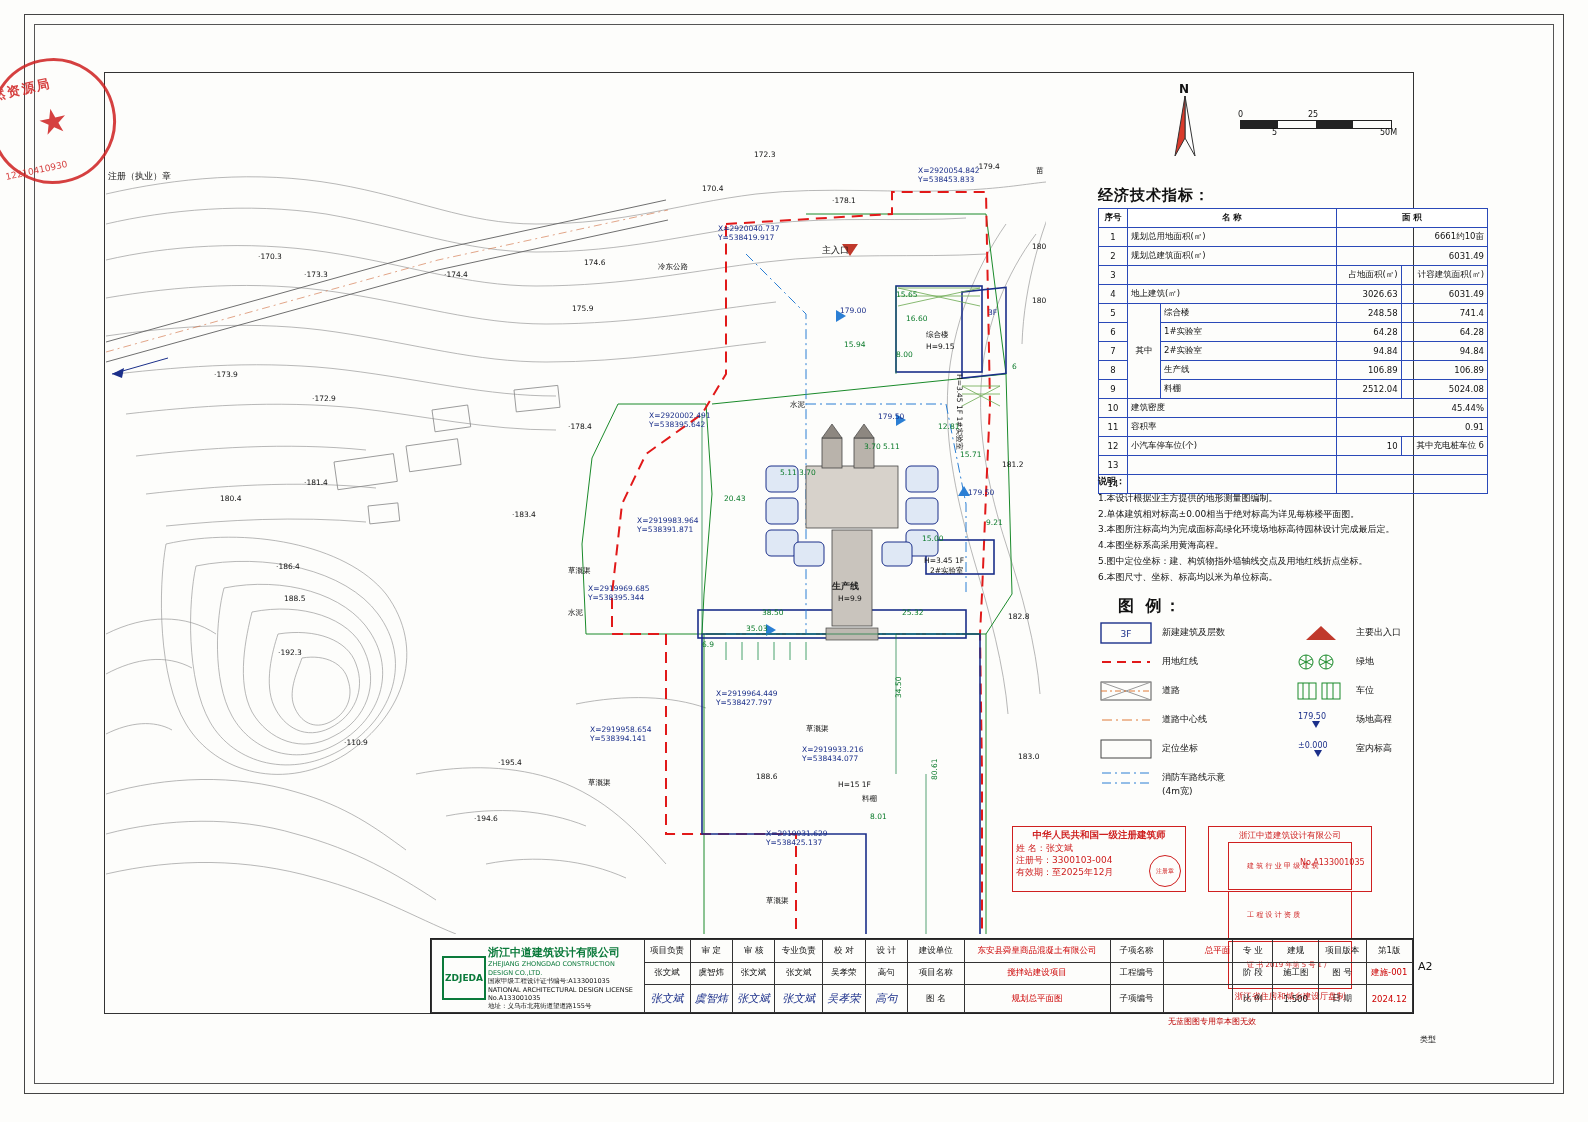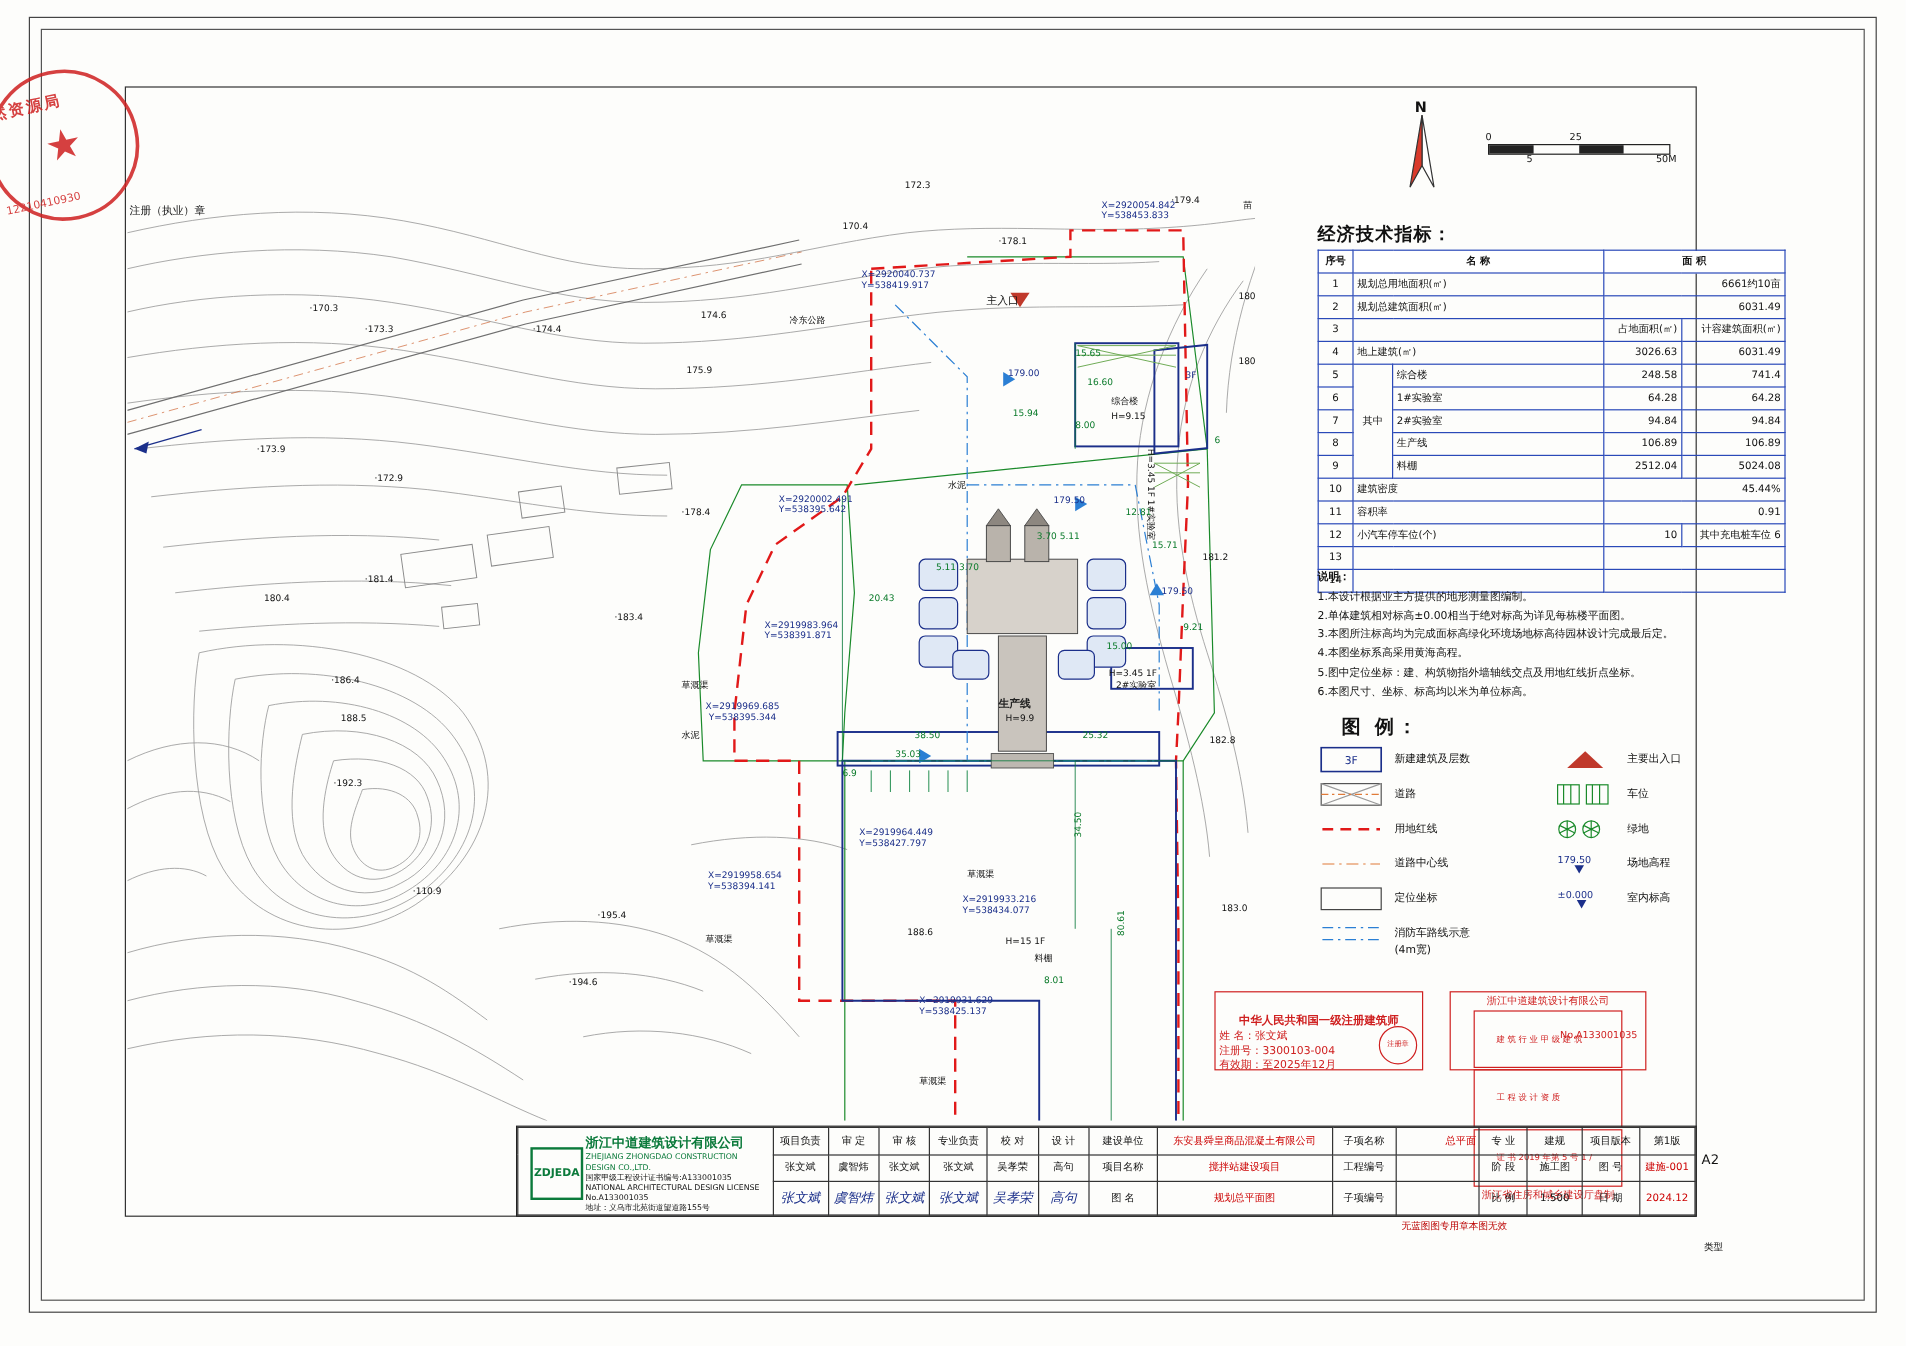--- a/index.html
+++ b/index.html
@@ -105,21 +105,21 @@
   }
   .legend .row{position:relative;height:29px;}
   .legend .sym{position:absolute;left:0;top:2px;width:52px;height:22px;}
   .legend .txt{position:absolute;left:62px;top:6px;white-space:nowrap;}
   .legend .sym2{position:absolute;left:196px;top:2px;width:50px;height:22px;}
   .legend .txt2{position:absolute;left:256px;top:6px;white-space:nowrap;}
   
   .arch-stamp{
     position:absolute;left:1012px;top:826px;width:174px;height:66px;
     border:1.5px solid #cf2020;color:#cf2020;font-size:9px;line-height:1.35;
-    padding:18px 3px;box-sizing:border-box;
+    padding:2px 3px;box-sizing:border-box;
   }
   .arch-stamp .hd{text-align:center;font-size:9.5px;font-weight:bold;}
   .arch-stamp .rnd{
     position:absolute;right:4px;bottom:4px;width:30px;height:30px;border-radius:50%;
     border:1.5px solid #cf2020;font-size:6px;text-align:center;line-height:30px;
   }
   .arch-stamp .sgn{color:#cf2020;font-family:"DejaVu Serif",serif;}
   .co-stamp{
     position:absolute;left:1208px;top:826px;width:164px;height:66px;
     border:1.5px solid #cf2020;color:#cf2020;font-size:8.5px;line-height:1.45;
@@ -294,21 +294,21 @@
         <path d="M620,900 L874,900"></path>
         <path d="M790,212 L790,300"></path>
       </g>
     </svg>
 
     <div class="mlbl b" style="left:612px;top:150px;">X=2920040.737<br>Y=538419.917</div>
     <div class="mlbl b" style="left:812px;top:92px;">X=2920054.842<br>Y=538453.833</div>
 
     <div class="mlbl b" style="left:543px;top:337px;">X=2920002.491<br>Y=538395.642</div>
     <div class="mlbl b" style="left:531px;top:442px;">X=2919983.964<br>Y=538391.871</div>
-    <div class="mlbl b" style="left:482px;top:510px;text-align:center;">X=2919969.685<br>Y=538395.344</div>
+    <div class="mlbl b" style="left:482px;top:510px;">X=2919969.685<br>Y=538395.344</div>
     <div class="mlbl b" style="left:484px;top:651px;">X=2919958.654<br>Y=538394.141</div>
     <div class="mlbl b" style="left:610px;top:615px;">X=2919964.449<br>Y=538427.797</div>
     <div class="mlbl b" style="left:696px;top:671px;">X=2919933.216<br>Y=538434.077</div>
     <div class="mlbl b" style="left:660px;top:755px;">X=2919931.629<br>Y=538425.137</div>
 
     <div class="mlbl" style="left:152px;top:178px;">·170.3</div>
     <div class="mlbl" style="left:198px;top:196px;">·173.3</div>
     <div class="mlbl" style="left:108px;top:296px;">·173.9</div>
     <div class="mlbl" style="left:206px;top:320px;">·172.9</div>
     <div class="mlbl" style="left:338px;top:196px;">·174.4</div>
@@ -529,53 +529,53 @@
         <svg width="50" height="22" viewBox="0 0 50 22">
             <path d="M10,18 L40,18 L25,4 Z" fill="#c0392b"></path>
           </svg>
       </div>
       <div class="txt2">主要出入口</div>
     </div>
 
     <div class="row">
       <div class="sym">
         <svg width="52" height="22" viewBox="0 0 52 22">
-            <rect x="1" y="2" width="50" height="18" fill="none" stroke="#555"></rect>
-            <path d="M1,20 L51,2 M1,2 L51,20" stroke="#999"></path>
-            <path d="M1,11 L51,11" stroke="#e07b39" stroke-dasharray="6,3,2,3"></path>
-          </svg>
-      </div>
-      <div class="txt">道路</div>
-      <div class="sym2">
-        <svg width="50" height="22" viewBox="0 0 50 22">
-            <rect x="2" y="3" width="18" height="16" fill="none" stroke="#1a8a2a"></rect>
-            <path d="M7,19 L7,3 M13,19 L13,3" stroke="#1a8a2a"></path>
-            <rect x="26" y="3" width="18" height="16" fill="none" stroke="#1a8a2a"></rect>
-            <path d="M31,19 L31,3 M37,19 L37,3" stroke="#1a8a2a"></path>
-          </svg>
-      </div>
-      <div class="txt2">车位</div>
-    </div>
-
-    <div class="row">
-      <div class="sym">
-        <svg width="52" height="22" viewBox="0 0 52 22">
             <path d="M2,11 L50,11" stroke="#e11919" stroke-width="2" stroke-dasharray="9,6"></path>
           </svg>
       </div>
       <div class="txt">用地红线</div>
       <div class="sym2">
         <svg width="50" height="22" viewBox="0 0 50 22">
           <circle cx="10" cy="11" r="7" fill="none" stroke="#1a8a2a"></circle>
             <path d="M10,4 L10,18 M4,8 L16,14 M16,8 L4,14" stroke="#1a8a2a"></path>
           <circle cx="30" cy="11" r="7" fill="none" stroke="#1a8a2a"></circle>
             <path d="M30,4 L30,18 M24,8 L36,14 M36,8 L24,14" stroke="#1a8a2a"></path>
         </svg>
       </div>
       <div class="txt2">绿地</div>
+    </div>
+
+    <div class="row">
+      <div class="sym">
+        <svg width="52" height="22" viewBox="0 0 52 22">
+            <rect x="1" y="2" width="50" height="18" fill="none" stroke="#555"></rect>
+            <path d="M1,20 L51,2 M1,2 L51,20" stroke="#999"></path>
+            <path d="M1,11 L51,11" stroke="#e07b39" stroke-dasharray="6,3,2,3"></path>
+          </svg>
+      </div>
+      <div class="txt">道路</div>
+      <div class="sym2">
+        <svg width="50" height="22" viewBox="0 0 50 22">
+            <rect x="2" y="3" width="18" height="16" fill="none" stroke="#1a8a2a"></rect>
+            <path d="M7,19 L7,3 M13,19 L13,3" stroke="#1a8a2a"></path>
+            <rect x="26" y="3" width="18" height="16" fill="none" stroke="#1a8a2a"></rect>
+            <path d="M31,19 L31,3 M37,19 L37,3" stroke="#1a8a2a"></path>
+          </svg>
+      </div>
+      <div class="txt2">车位</div>
     </div>
 
     <div class="row">
       <div class="sym">
         <svg width="52" height="22" viewBox="0 0 52 22">
             <path d="M2,11 L50,11" stroke="#e07b39" stroke-width="1" stroke-dasharray="10,4,2,4"></path>
           </svg>
       </div>
       <div class="txt">道路中心线</div>
       <div class="sym2">

